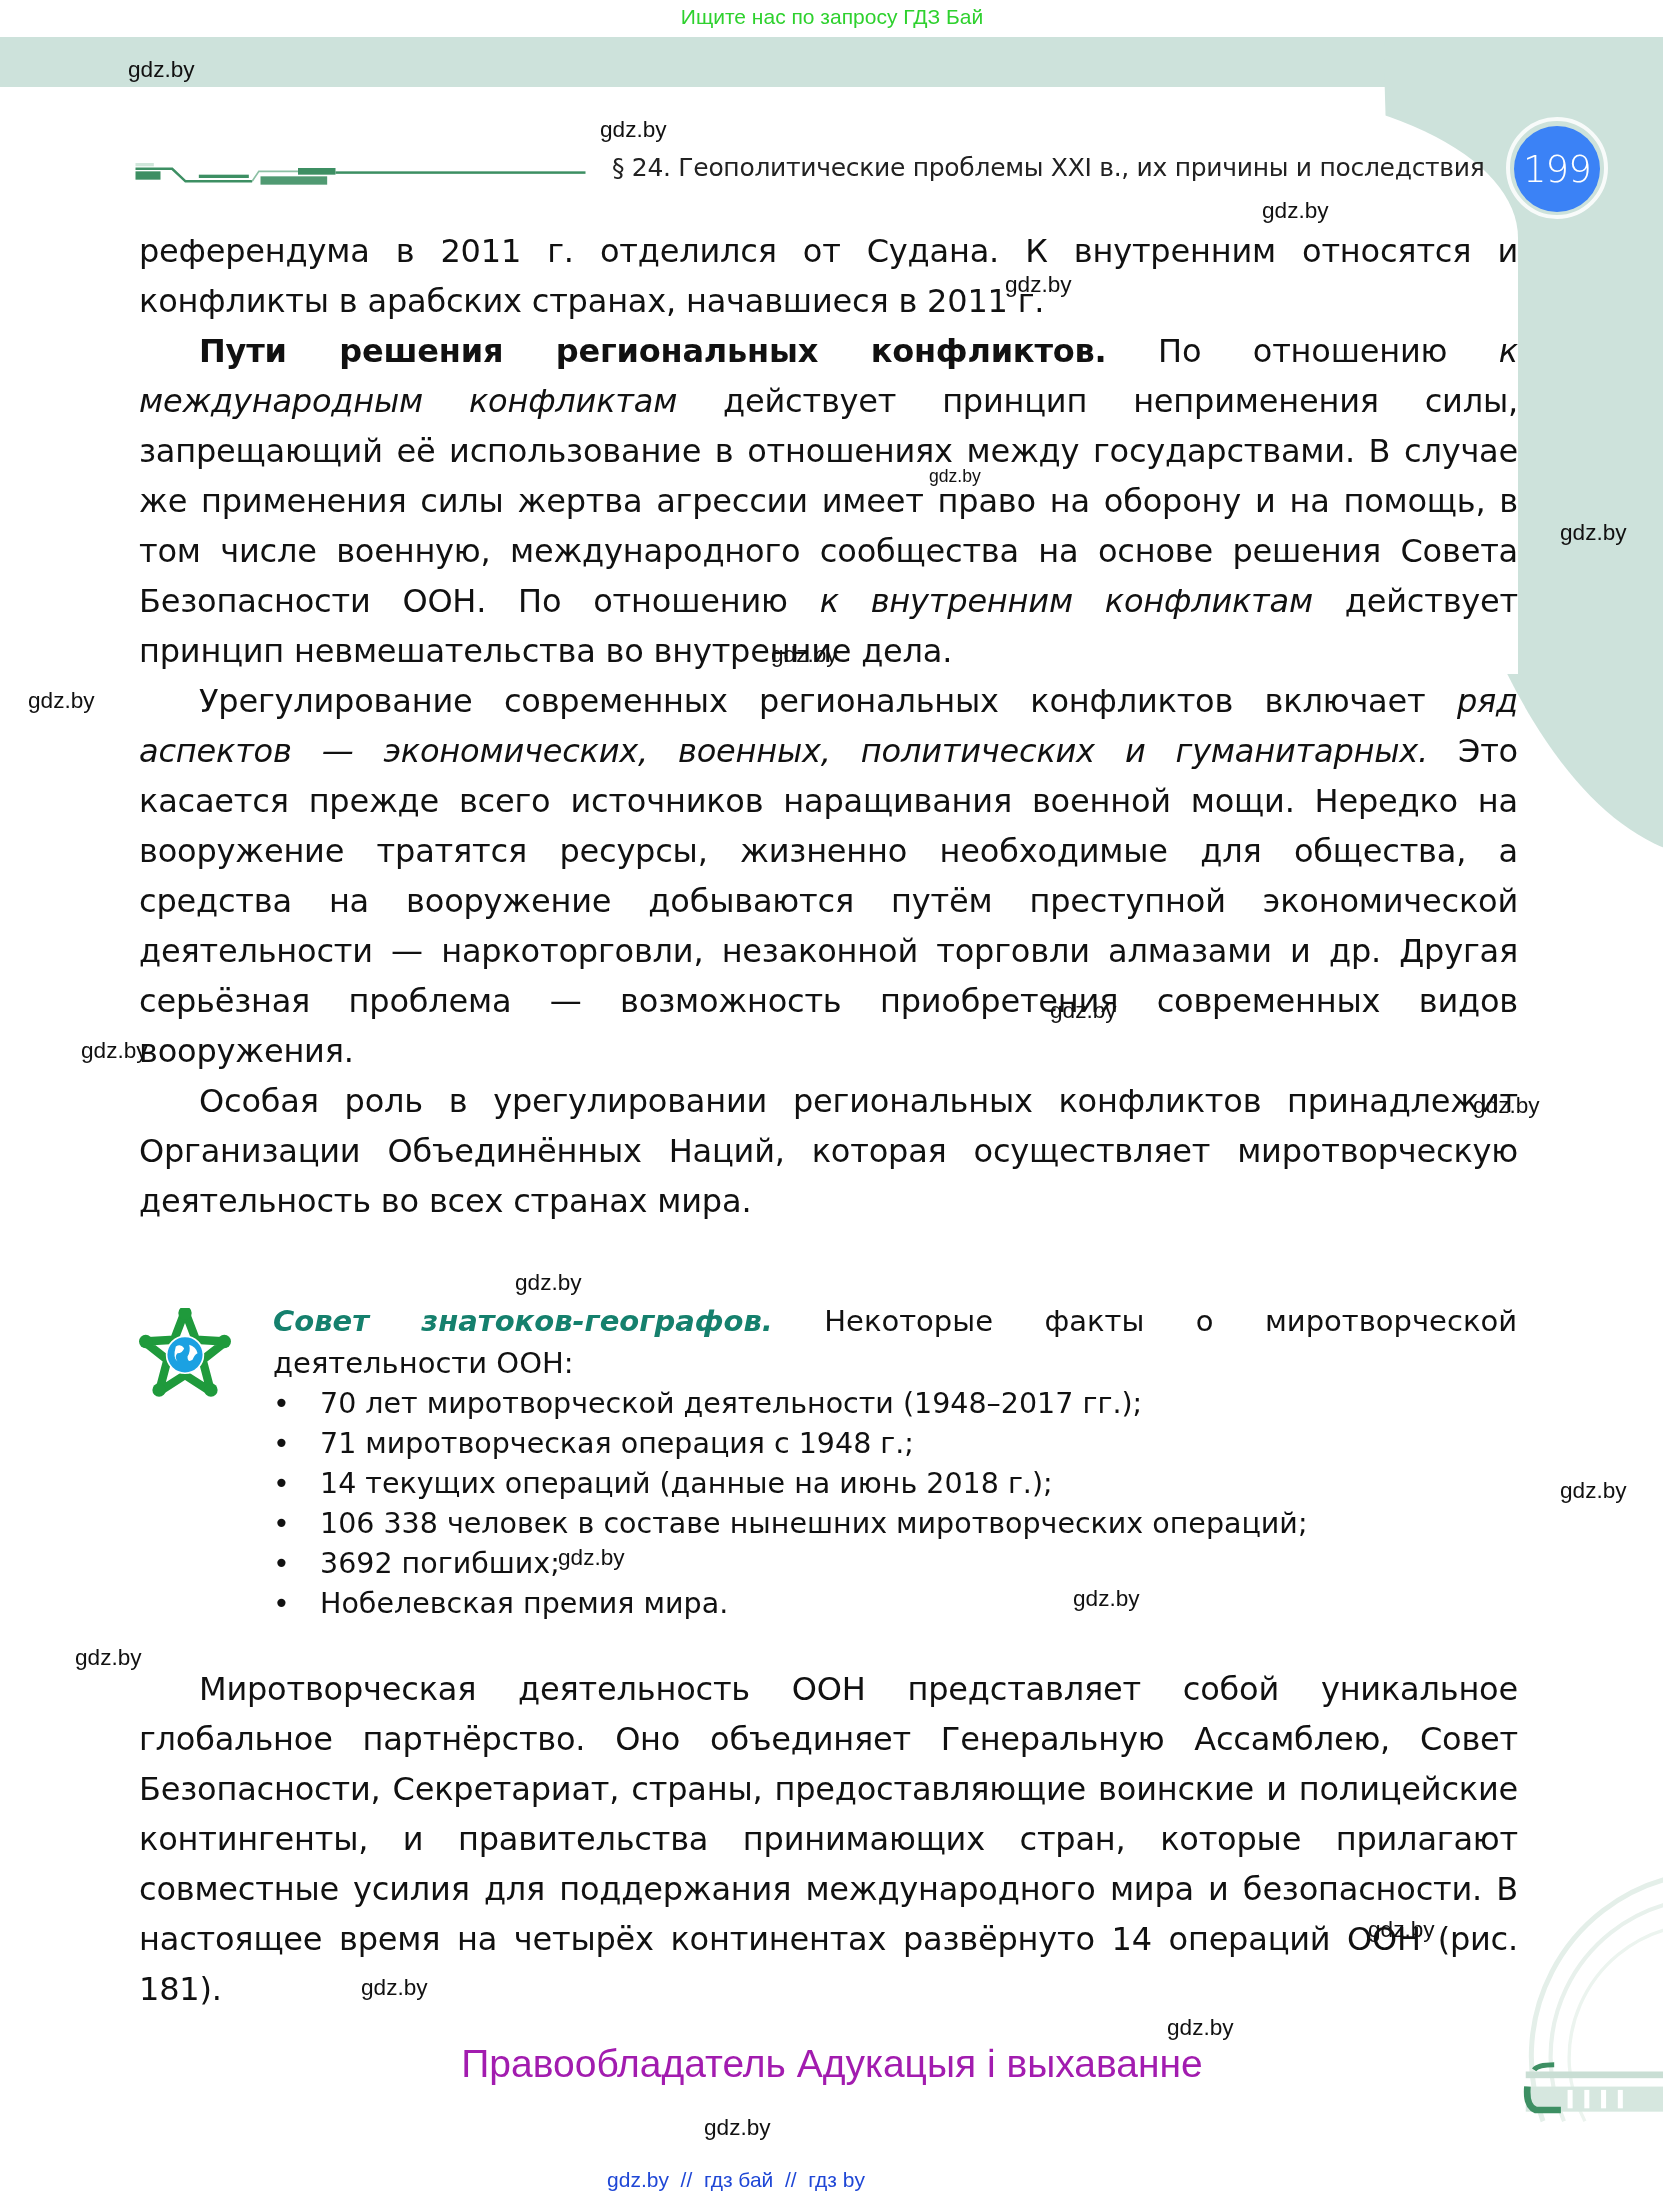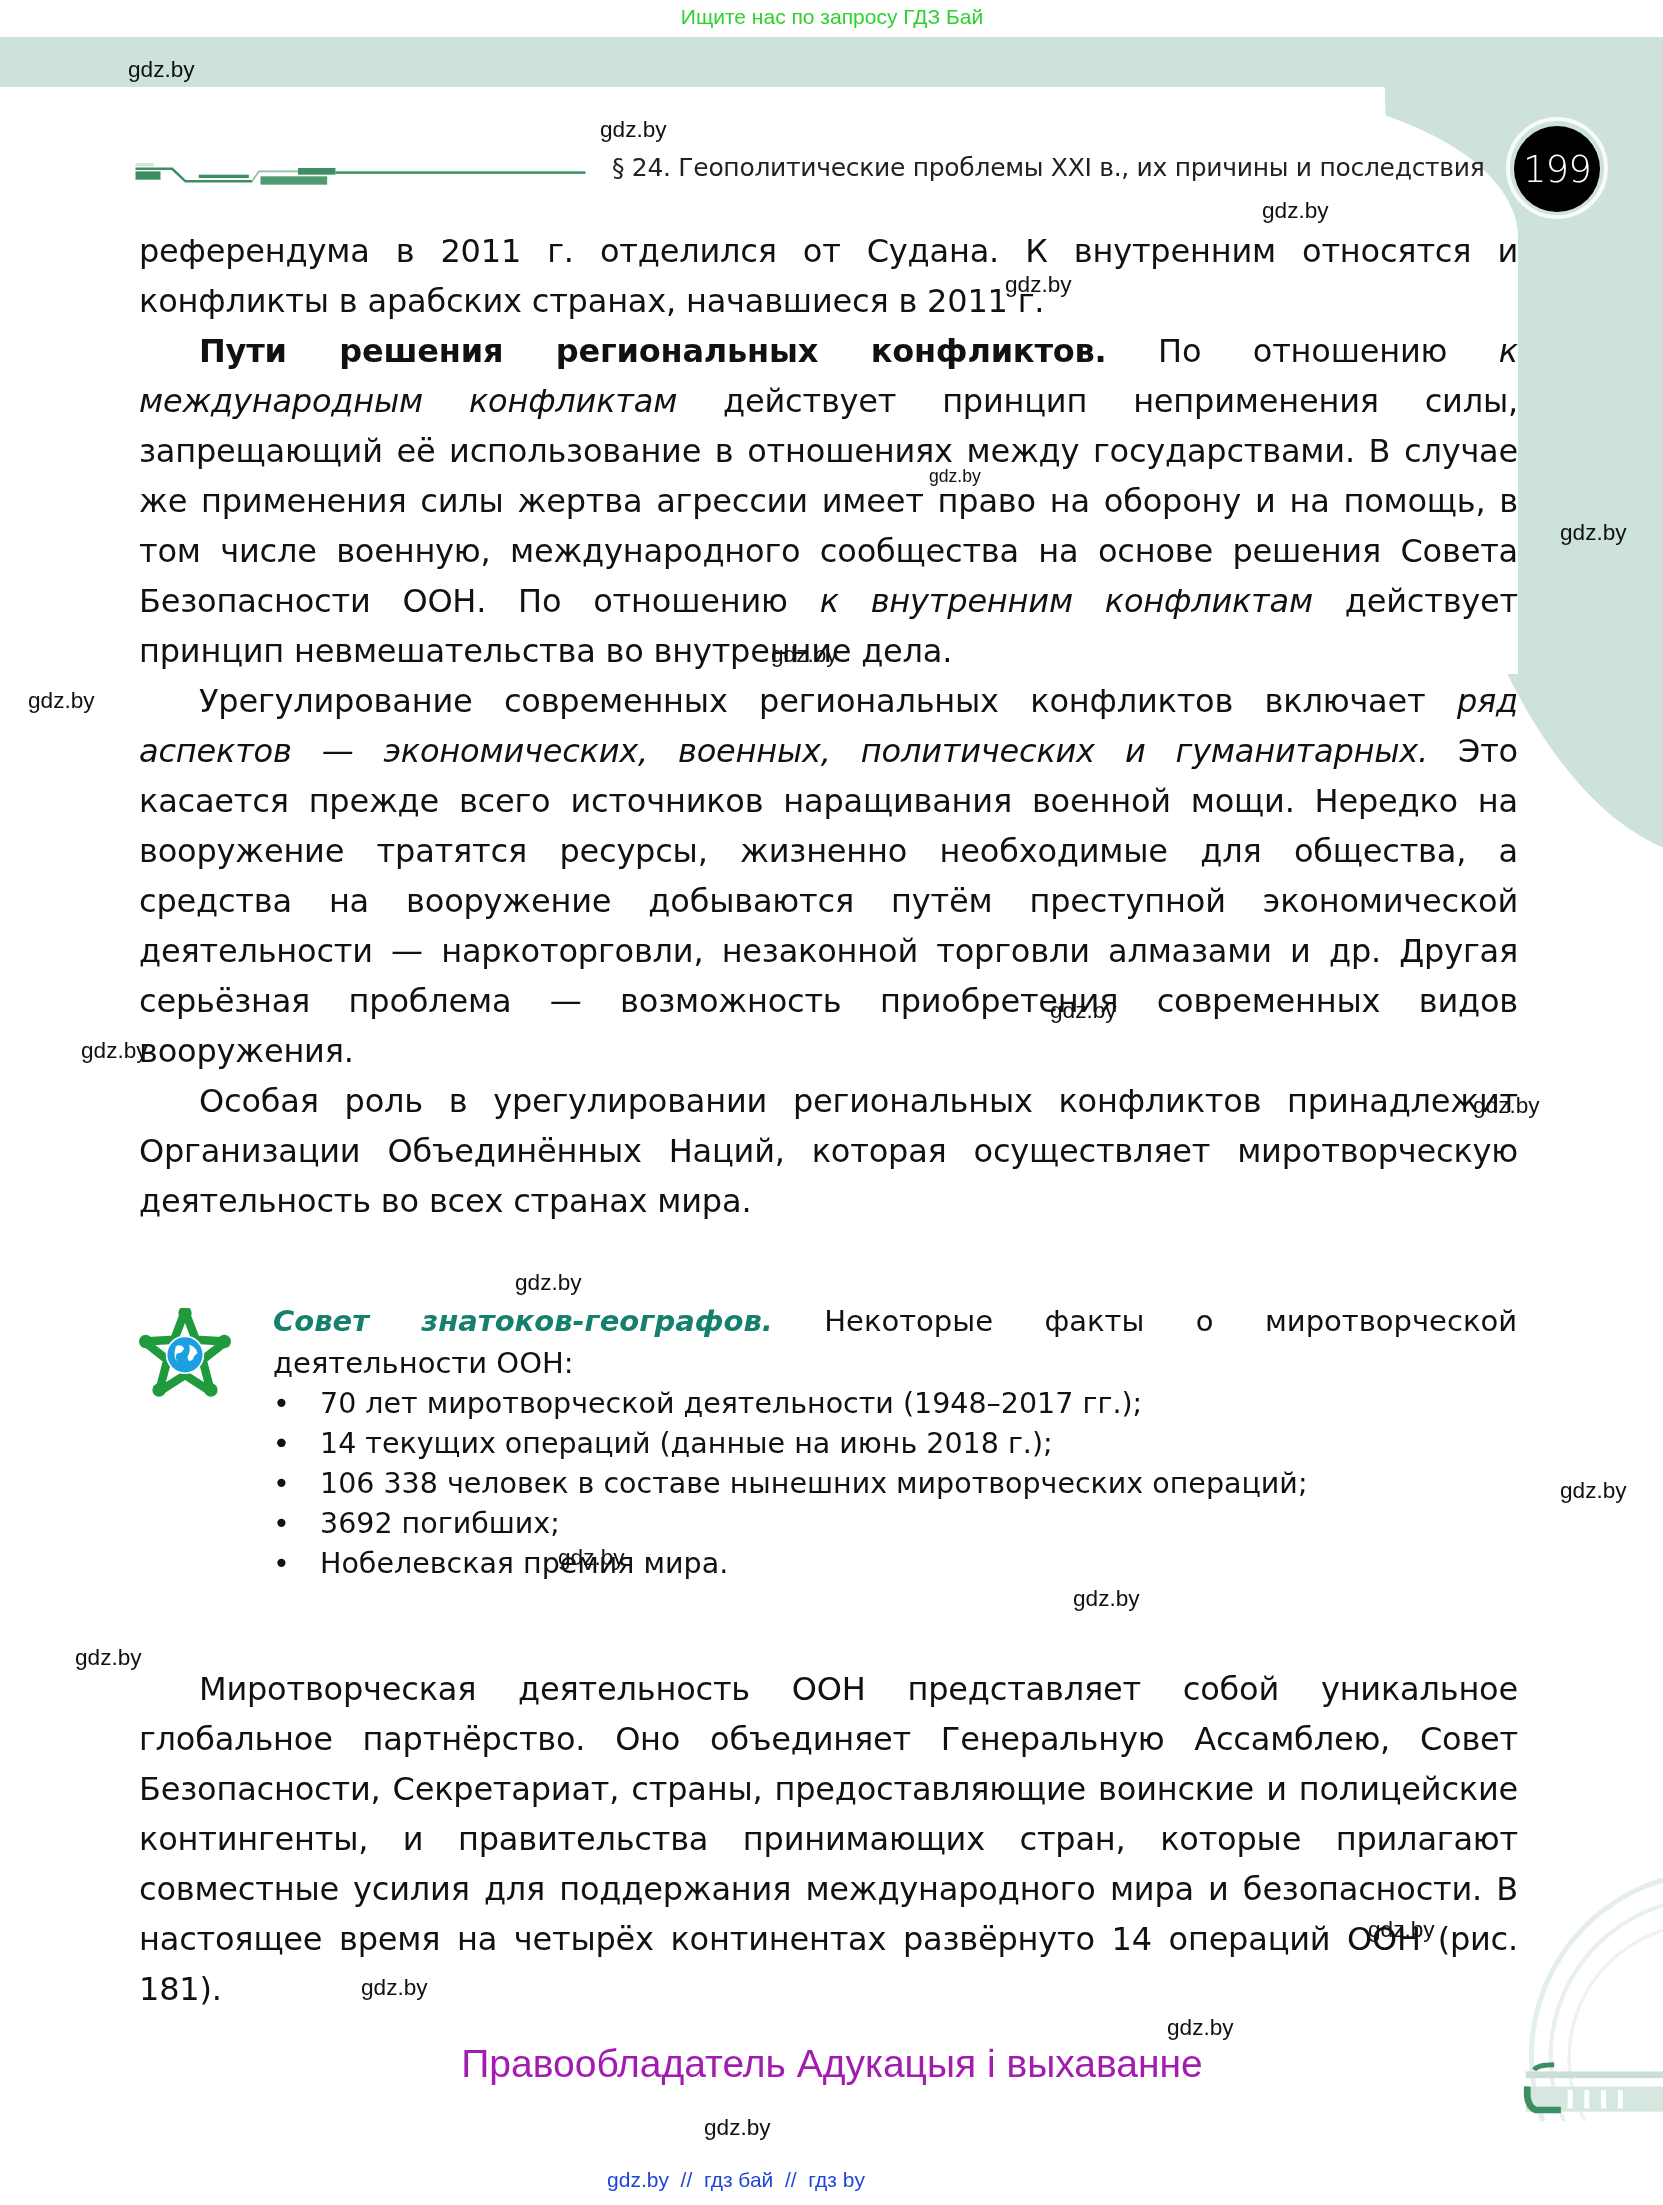--- a/index.html
+++ b/index.html
@@ -24,21 +24,21 @@
   .right-band-mask {
     position:absolute; left:1082px; top:87px; width:436px; height:587px;
     background:#ffffff; border-top-right-radius:319px 151px;
   }
   .page-circle-ring {
     position:absolute; left:1506px; top:117px; width:102px; height:102px;
     border-radius:50%; border:4.2px solid rgba(255,255,255,0.85); box-sizing:border-box;
   }
   .page-circle {
     position:absolute; left:1514px; top:126px; width:86px; height:86px;
-    border-radius:50%; background:#000000; color:#fff;
+    border-radius:50%; background:#3b82f6; color:#fff;
     font-family:"DejaVu Sans", sans-serif; font-size:37px; font-weight:300;
     display:flex; align-items:center; justify-content:center; letter-spacing:-0.8px;
   }
   .deco-line {
     position:absolute; left:134px; top:158px; width:453px; height:30px;
   }
   .running-head {
     position:absolute; left:612px; top:153px; font-size:25px; color:#222;
     font-family:"DejaVu Sans", sans-serif; letter-spacing:-0.3px;
   }
@@ -132,21 +132,21 @@
   <circle cx="8" cy="40" r="8" fill="#1f9a3c"></circle>
   <circle cx="55" cy="56" r="22" fill="#1ba1e2"></circle>
   <circle cx="55" cy="56" r="22" fill="none" stroke="#ffffff" stroke-width="2"></circle>
   <path d="M44,46 q6,-4 10,2 q-2,6 -8,6 q-4,4 0,10 q-6,-4 -2,-18z M60,44 q8,2 10,10 q-4,2 -6,8 q-6,4 -6,-4 q4,-6 2,-14z" fill="#ffffff"></path>
 </svg>
 
 <div class="club">
   <div class="club-intro"><span class="club-title">Совет знатоков-географов.</span><span> Некоторые факты о миротворческой деятельности ООН:</span></div>
   <ul>
     <li><span class="bullet">•</span><span>70 лет миротворческой деятельности (1948–2017 гг.);</span></li>
-    <li><span class="bullet">•</span></li>
+    <li><span class="bullet">•</span><span>71 миротворческая операция с 1948 г.;</span></li>
     <li><span class="bullet">•</span><span>14 текущих операций (данные на июнь 2018 г.);</span></li>
     <li><span class="bullet">•</span><span>106 338 человек в составе нынешних миротворческих операций;</span></li>
     <li><span class="bullet">•</span><span>3692 погибших;</span></li>
     <li><span class="bullet">•</span><span>Нобелевская премия мира.</span></li>
   </ul>
 </div>
 
 <div class="text-block" style="top:1664px">
   <p class="indent">Миротворческая деятельность ООН представляет собой уникальное глобальное партнёрство. Оно объединяет Генеральную Ассамблею, Совет Безопасности, Секретариат, страны, предоставляющие воинские и полицейские контингенты, и правительства принимающих стран, которые прилагают совместные усилия для поддержания международного мира и безопасности. В настоящее время на четырёх континентах развёрнуто 14 операций ООН (рис. 181).</p>
 </div>

